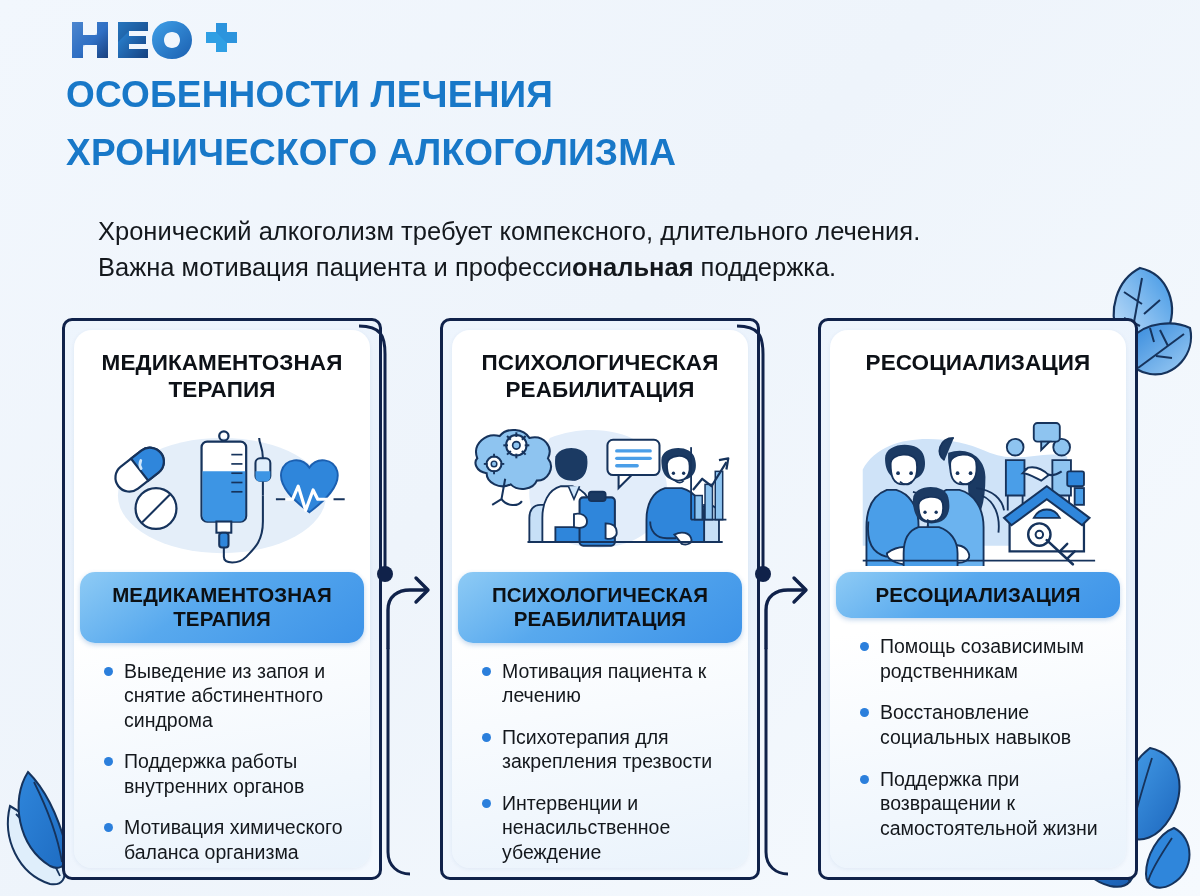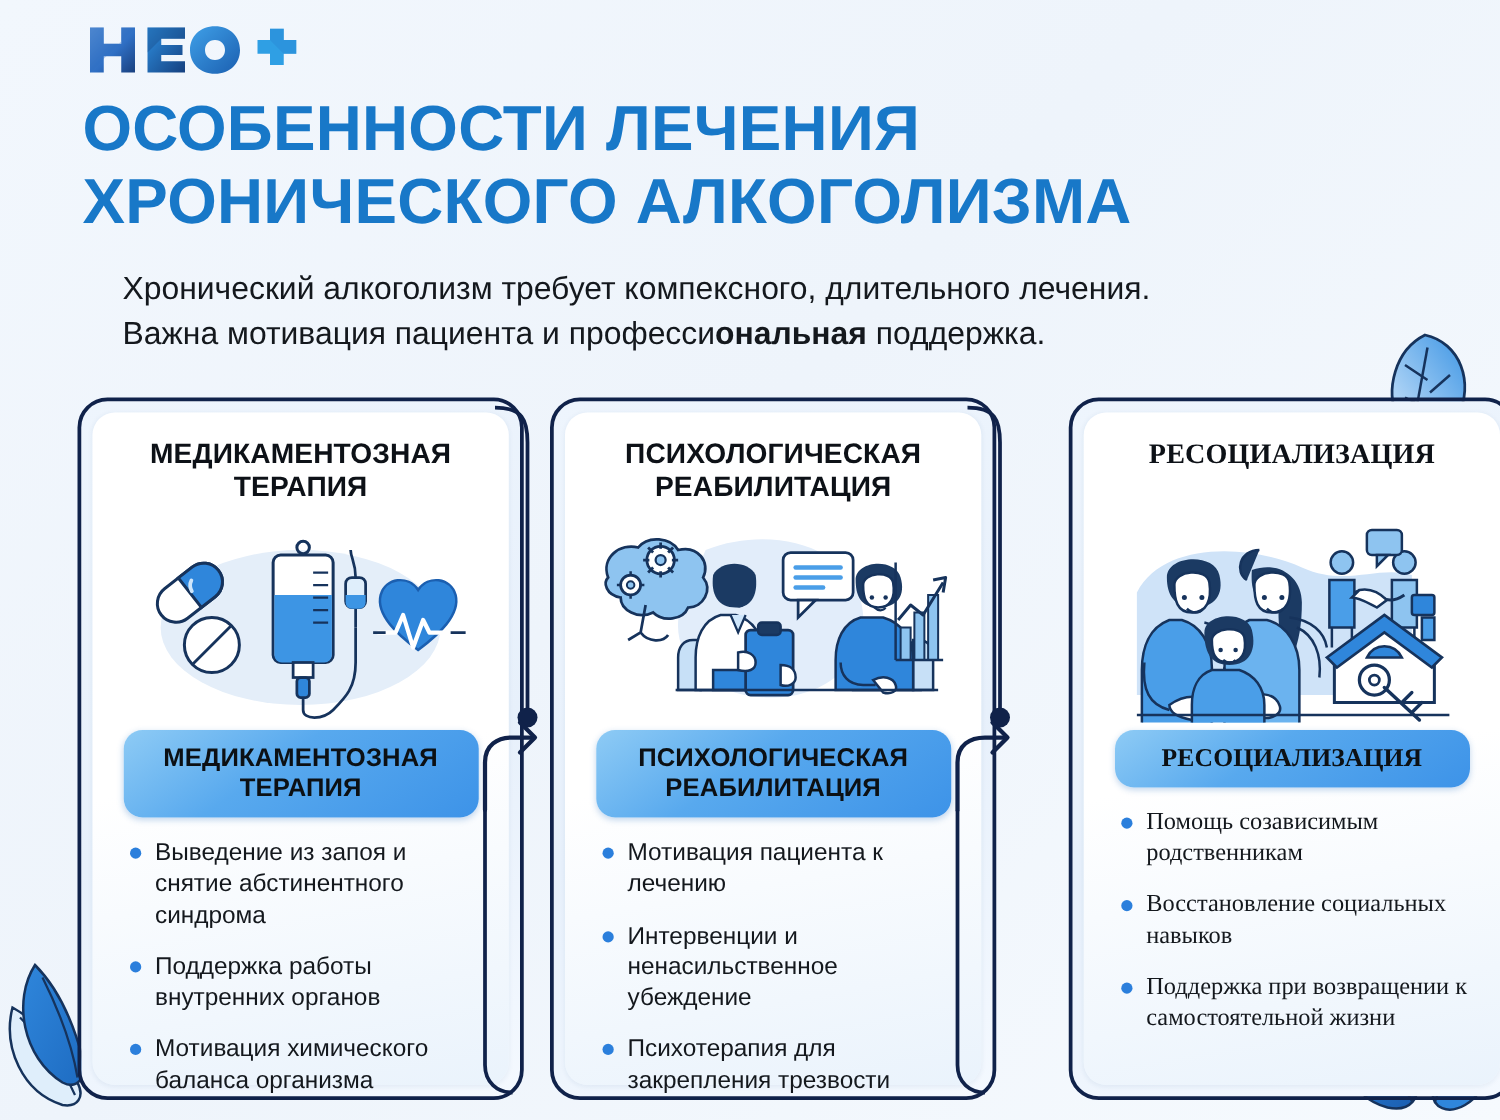--- a/index.html
+++ b/index.html
@@ -8,42 +8,42 @@
     font-family: "Liberation Sans", sans-serif;
     background: linear-gradient(135deg, #f2f7fd 0%, #eef4fb 45%, #f6fafe 100%);
     position: relative;
     overflow: hidden;
   }
 
   
   .logo { position: absolute; left: 68px; top: 16px; width: 170px; height: 46px; }
   .page-title {
     position: absolute; left: 66px; top: 74px; width: 1080px;
-    font-size: 51px; line-height: 1.13; font-weight: bold;
+    font-size: 37px; line-height: 1.13; font-weight: bold;
     letter-spacing: 0.2px; color: #1878c8;
     font-family: "Liberation Sans", sans-serif;
   }
-  .page-title .ln2 { display: block; }
+  .page-title .ln2 { display: block; margin-top: 16px; }
   .subtitle {
     position: absolute; left: 66px; top: 213px; width: 1060px;
     font-size: 25.5px; line-height: 1.42; color: #14181d; font-weight: 400; margin-left: 32px;
   }
   .subtitle b { font-weight: bold; }
 
   
   .cards { position: absolute; left: 0; top: 318px; width: 1200px; height: 568px; }
 
   .card {
-    position: absolute; top: 0; width: 357px; height: 562px;
-    border: 3px solid #10224a; border-radius: 24px;
+    position: absolute; top: 0; width: 320px; height: 562px;
+    border: 3px solid #10224a; border-radius: 10px;
     background: linear-gradient(160deg, #eef5fd 0%, #e7f0fb 55%, #f4f9ff 100%);
   }
   .card.c1 { left: 62px; }
   .card.c2 { left: 440px; }
-  .card.c3 { left: 855px; font-family: Liberation Serif, serif; }
+  .card.c3 { left: 818px; }
 
   .card-inner {
     position: absolute; left: 9px; top: 9px; right: 9px; bottom: 9px;
     border-radius: 18px;
     background: linear-gradient(170deg, #ffffff 0%, #ffffff 52%, #eaf3fc 100%);
     box-shadow: 0 1px 4px rgba(25,70,130,0.07);
     padding: 20px 16px 16px;
     display: flex; flex-direction: column; align-items: center;
   }
 
@@ -341,22 +341,22 @@
             <path d="M270 54 l10 -2 l-2 12" fill="none" stroke="#16335c" stroke-width="2.4" stroke-linejoin="round"></path>
           </g>
           <path d="M64 142 h210" stroke="#16335c" stroke-width="2"></path>
         </svg>
       </div>
 
       <div class="badge">ПСИХОЛОГИЧЕСКАЯ РЕАБИЛИТАЦИЯ</div>
 
       <ul class="bullets">
         <li>Мотивация пациента к лечению</li>
+        <li>Психотерапия для закрепления трезвости</li>
         <li>Интервенции и ненасильственное убеждение</li>
-        <li>Психотерапия для закрепления трезвости</li>
       </ul>
     </div>
   </section>
 
   <div class="connector a2">
     <svg viewBox="0 0 60 562">
       <path d="M6 330 L6 292 C6 278 16 272 28 272 L44 272" fill="none" stroke="#10224a" stroke-width="3.4" stroke-linecap="round"></path>
       <path d="M34 260 L46 272 L34 284" fill="none" stroke="#10224a" stroke-width="3.4" stroke-linecap="round" stroke-linejoin="round"></path>
       <path d="M6 330 L6 534 C6 548 16 556 28 556" fill="none" stroke="#10224a" stroke-width="3"></path>
     </svg>

